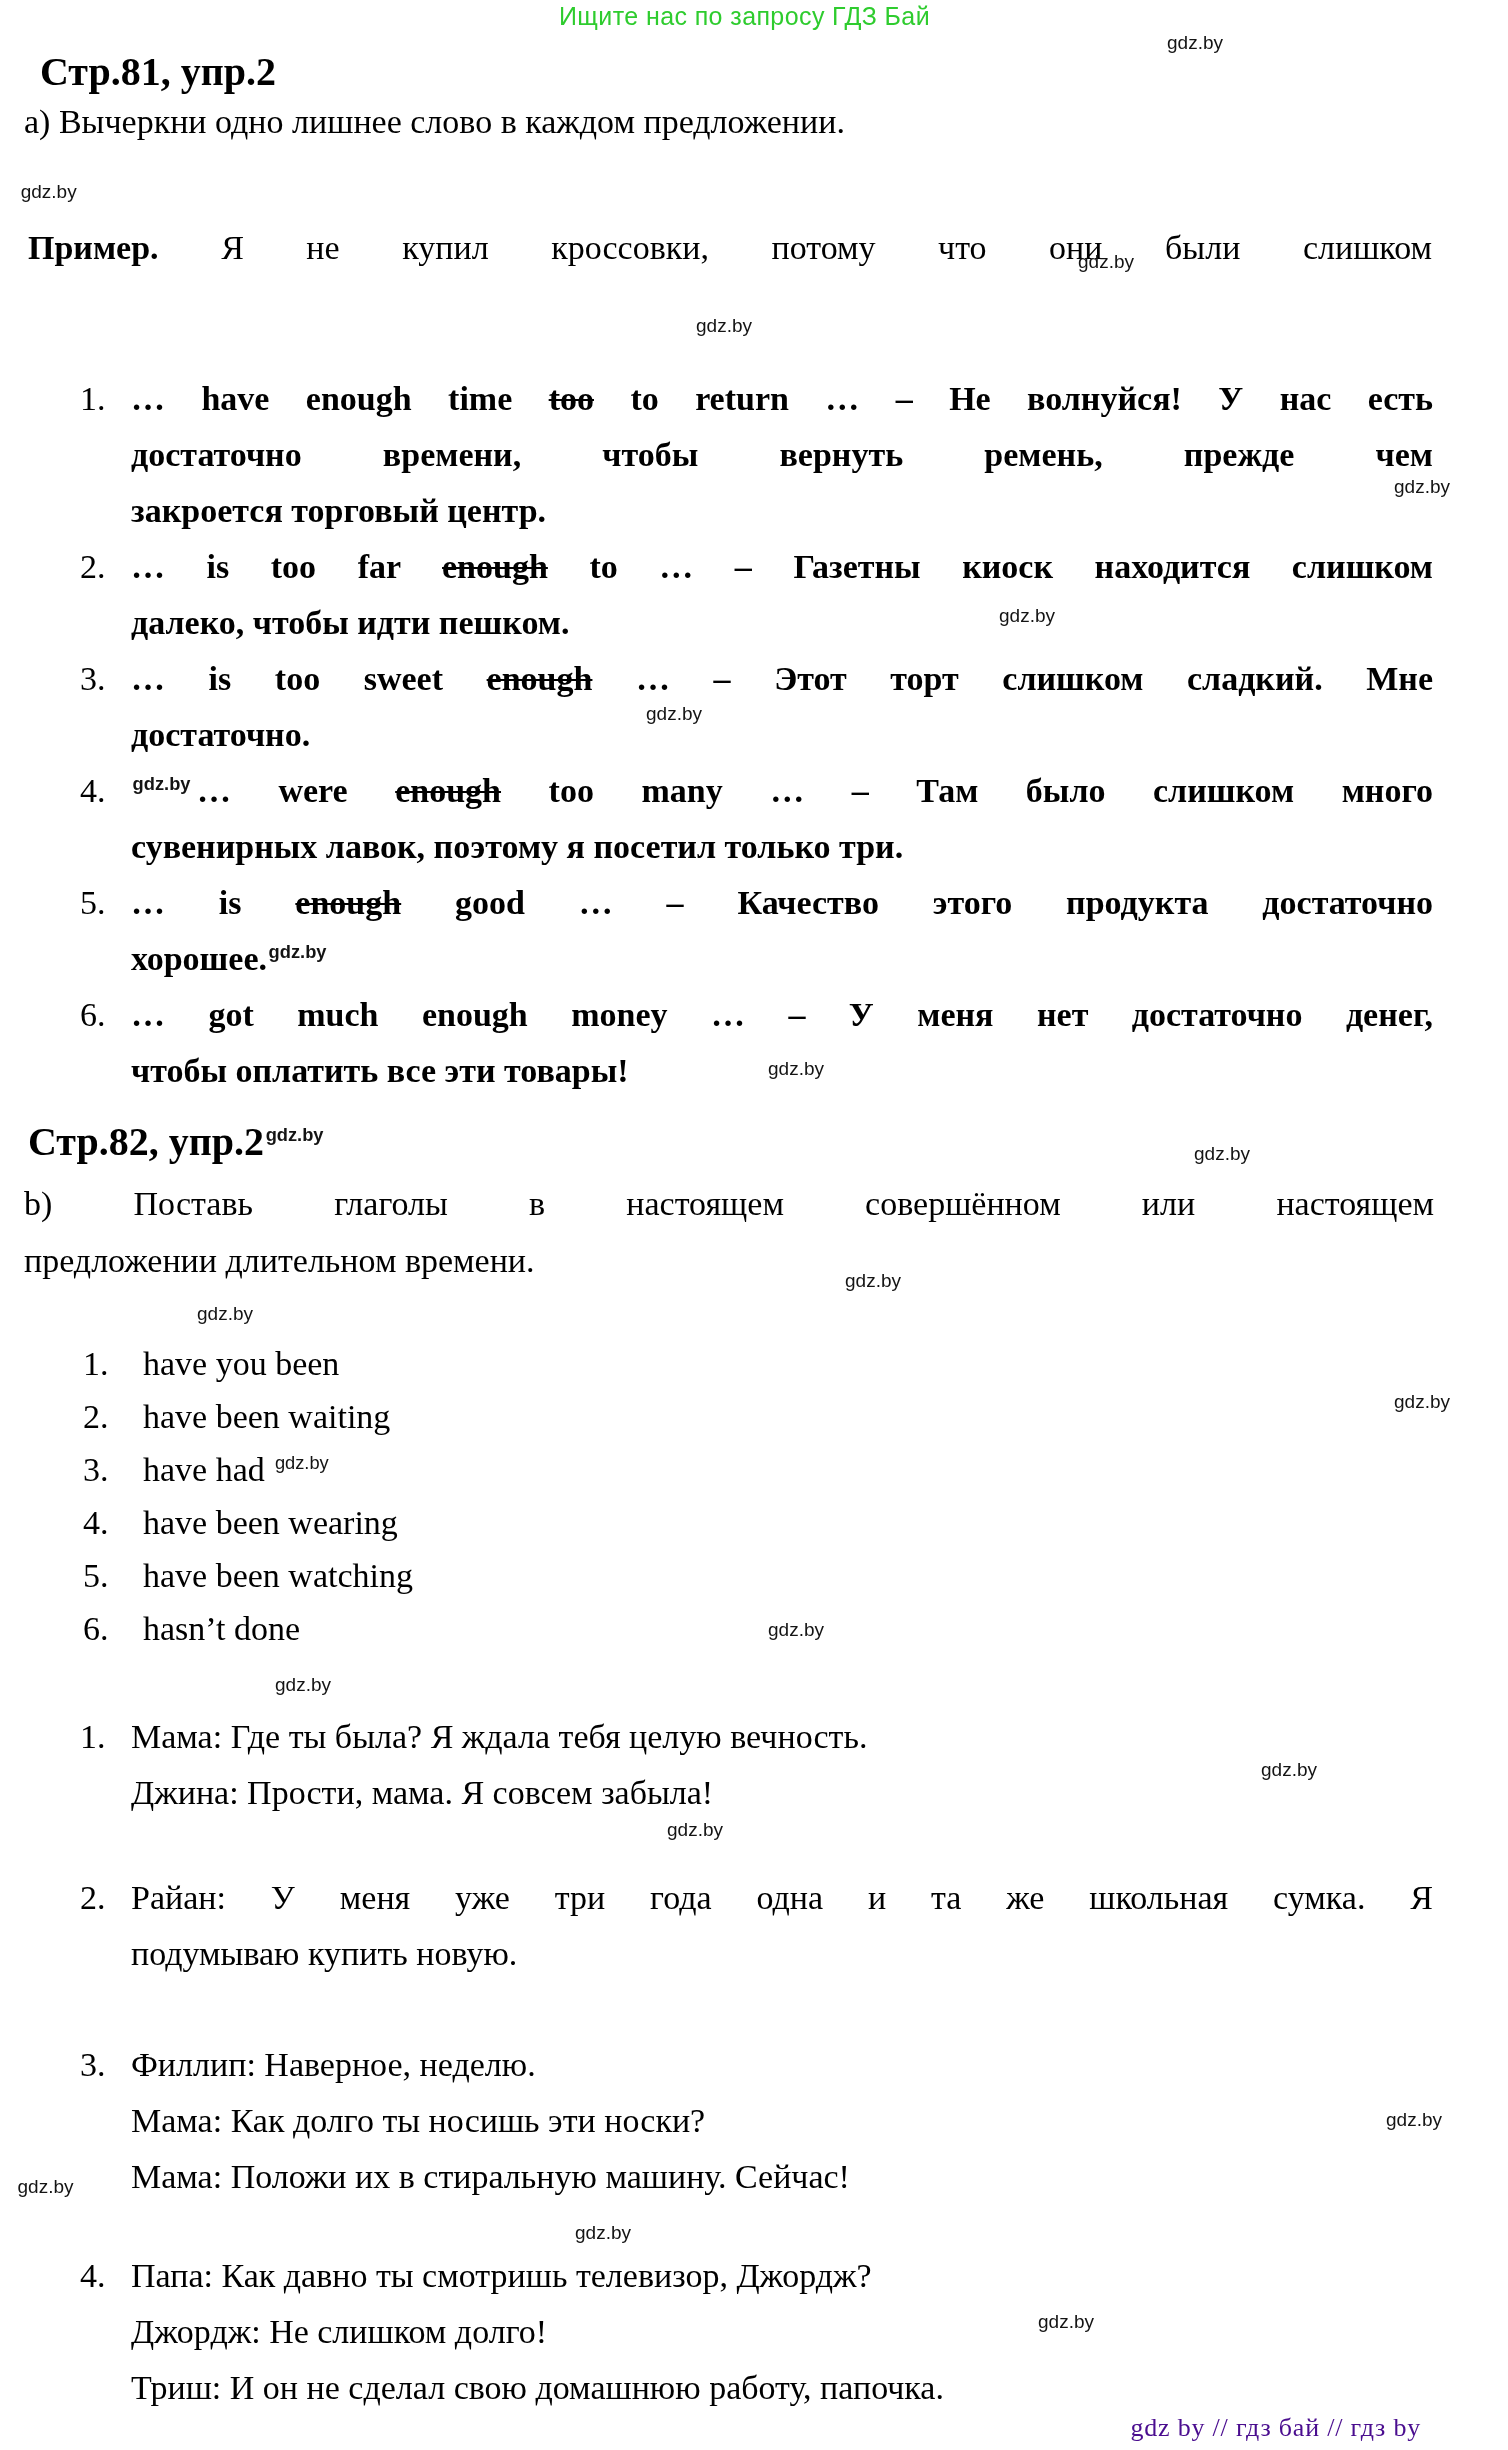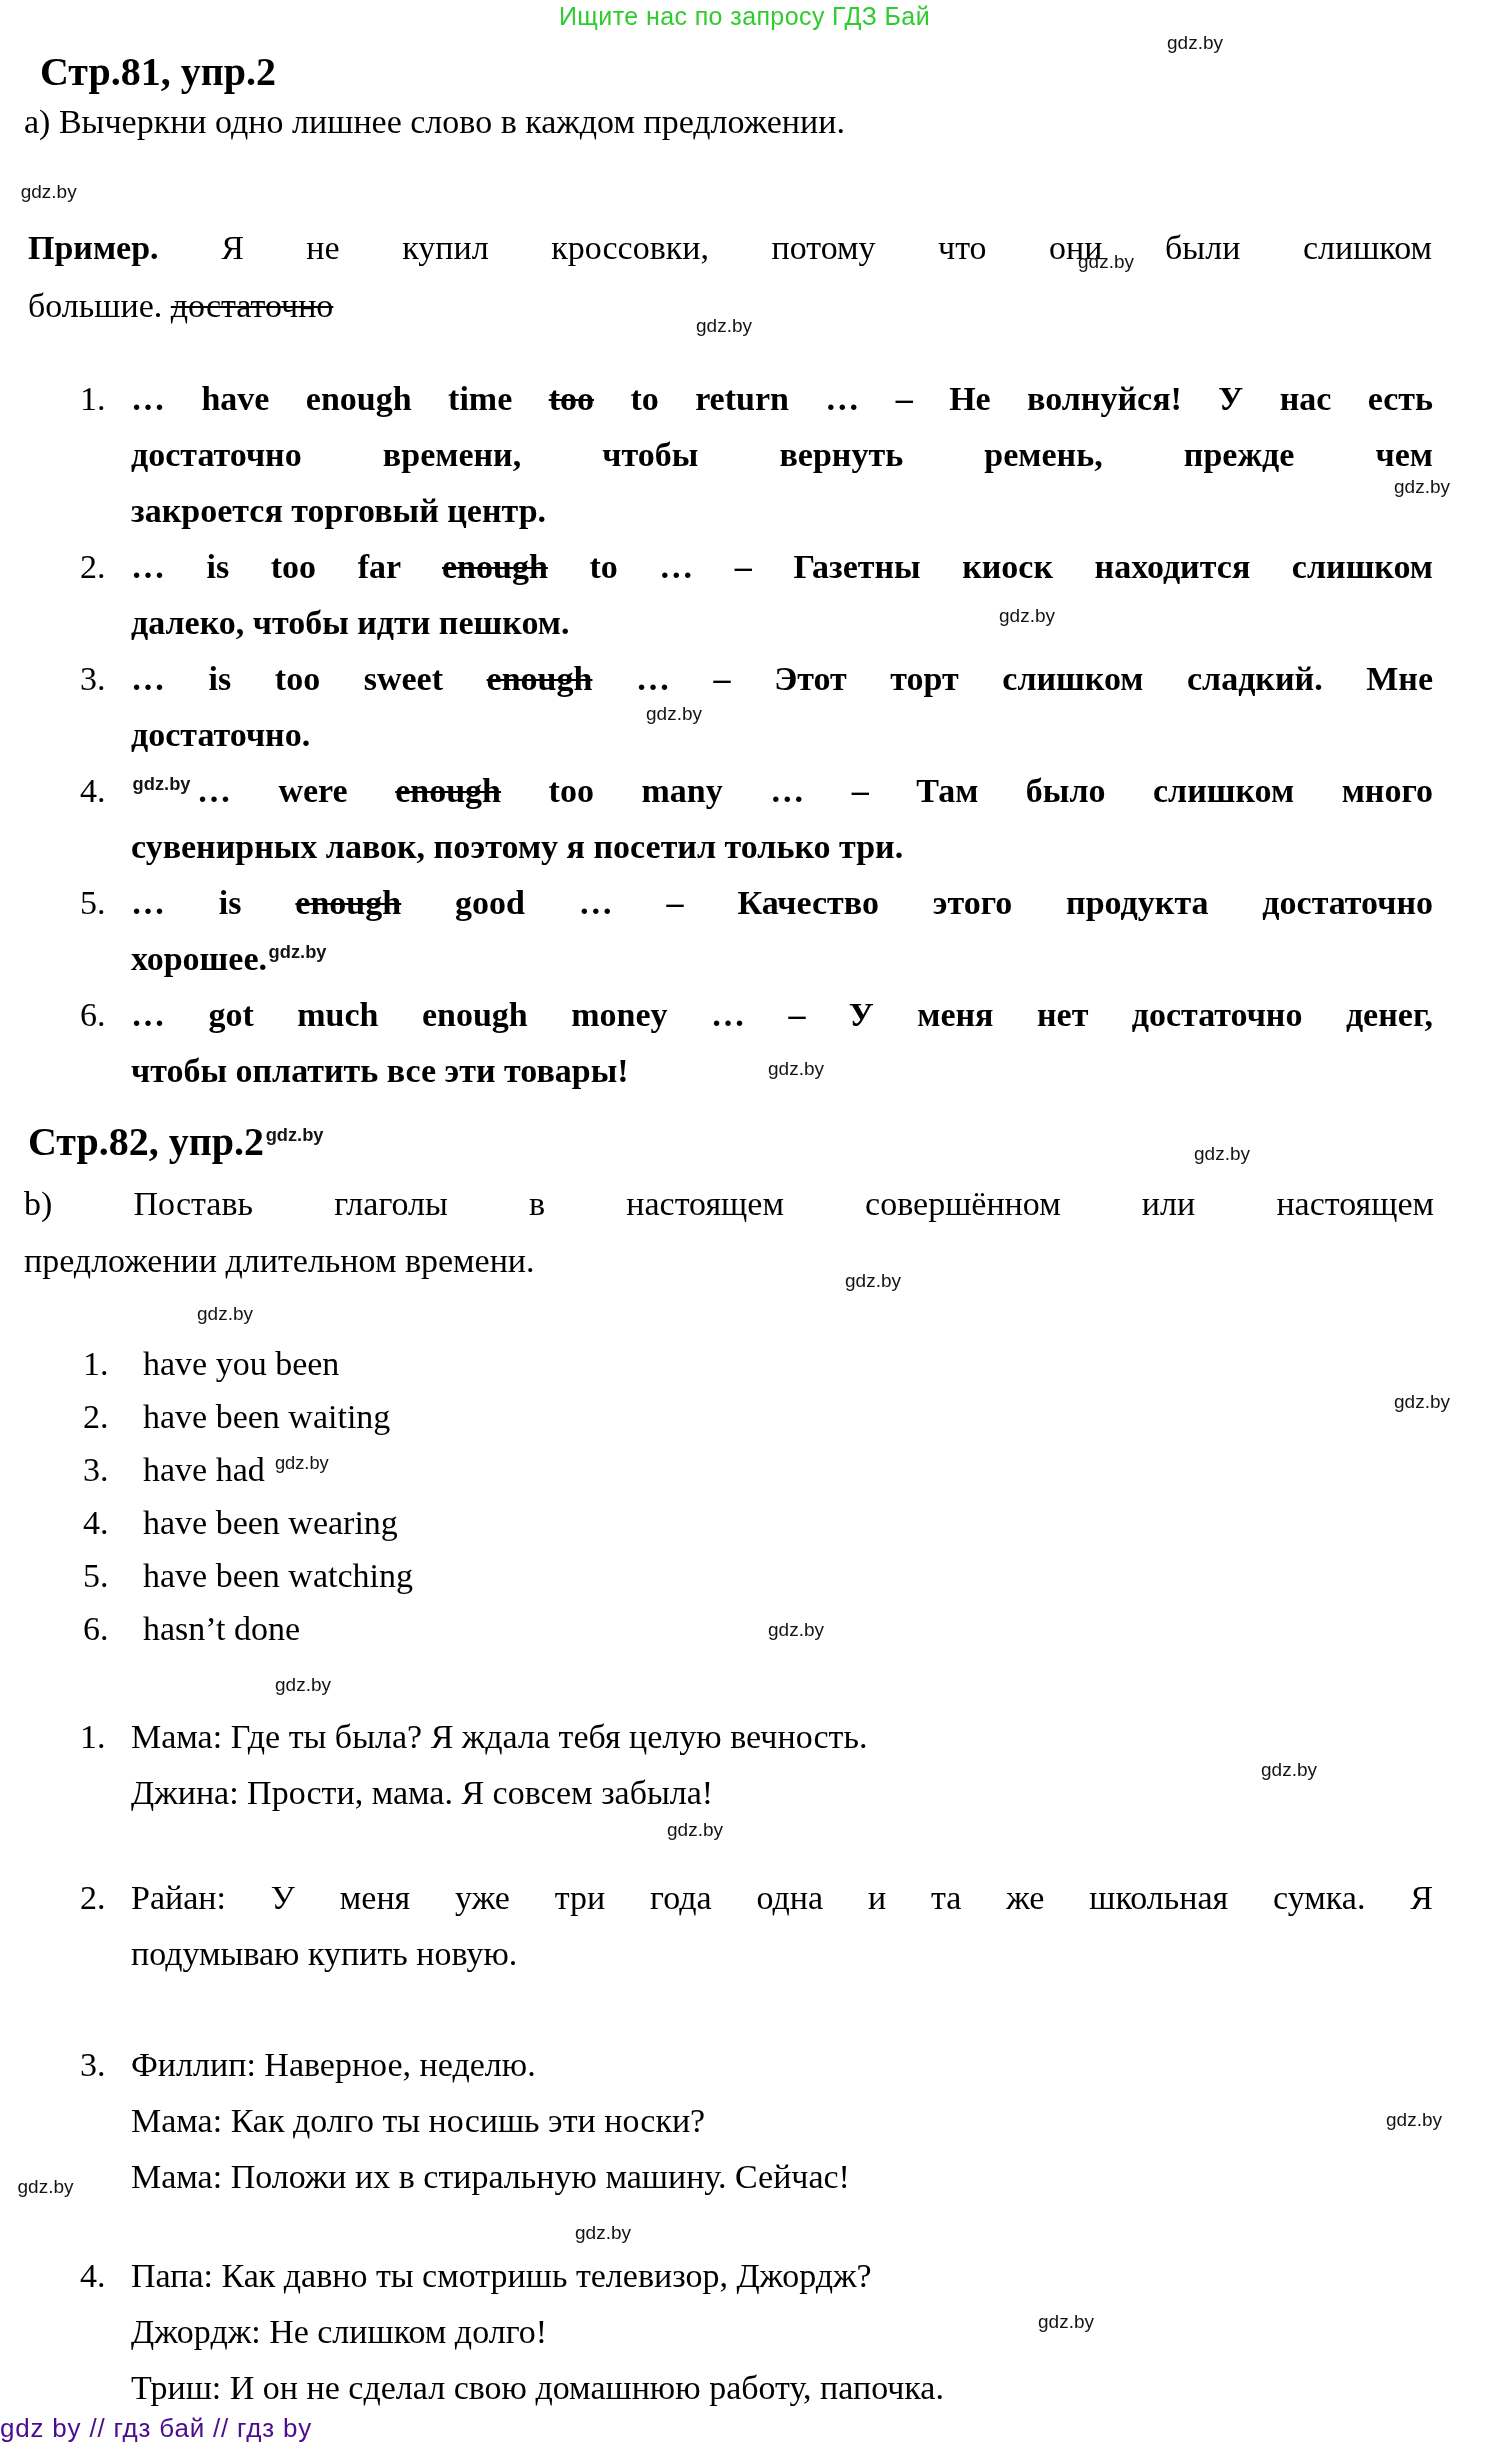--- a/index.html
+++ b/index.html
@@ -22,36 +22,35 @@
   .item{position:relative;}
   .item .num{position:absolute;left:80px;top:0;font-size:34px;height:56px;line-height:56px;}
   .item .content{margin-left:131px;margin-right:76px;font-weight:bold;}
   #list-b .ans{position:relative;height:53px;line-height:53px;font-size:34px;}
   #list-b .num{position:absolute;left:83px;top:0;}
   #list-b .txt{margin-left:143px;white-space:nowrap;}
   .dlg{position:absolute;left:0;width:1509px;}
   .dlg .num{position:absolute;left:80px;top:0;font-size:34px;height:56px;line-height:56px;}
   .dlg .content{margin-left:131px;margin-right:76px;}
   .taska{position:absolute;left:24px;top:103px;font-size:34px;white-space:nowrap;}
-  .footer{position:absolute;left:0;top:2413px;width:1421px;text-align:left;font-size:26px;
-          font-family:Liberation Sans, sans-serif;letter-spacing:0.8px;}
+  .footer{position:absolute;left:0;top:2413px;width:1421px;text-align:right;font-size:26px;
+          font-family:Liberation Serif, serif;letter-spacing:0.8px;}
 </style>
 </head>
 <body>
 
 <div id="page">
   <div class="promo" id="promo" style="color: rgb(46, 204, 46);">Ищите нас по запросу ГДЗ Бай</div>
 
   <div class="h" style="left:40px;top:49px;">Стр.81, упр.2</div>
 
   <div class="taska">а) Вычеркни одно лишнее слово в каждом предложении.</div>
 
   <div class="blk ex" id="example" style="left:28px;top:219px;width:1404px;">
       <div class="line jl"><b>Пример.</b> Я не купил кроссовки, потому что они были слишком</div>
-      <div class="line ll">большие. <span class="st">достаточно</span></div>
     </div>
 
   <div class="blk" id="list-a" style="left:0;top:371px;width:1509px;">
       <div class="item">
         <span class="num">1.</span>
         <div class="content">
           <div class="line jl">… have enough time <span class="st">too</span> to return … – Не волнуйся! У нас есть</div>
           <div class="line jl">достаточно времени, чтобы вернуть ремень, прежде чем</div>
           <div class="line ll">закроется торговый центр.</div>
         </div>

